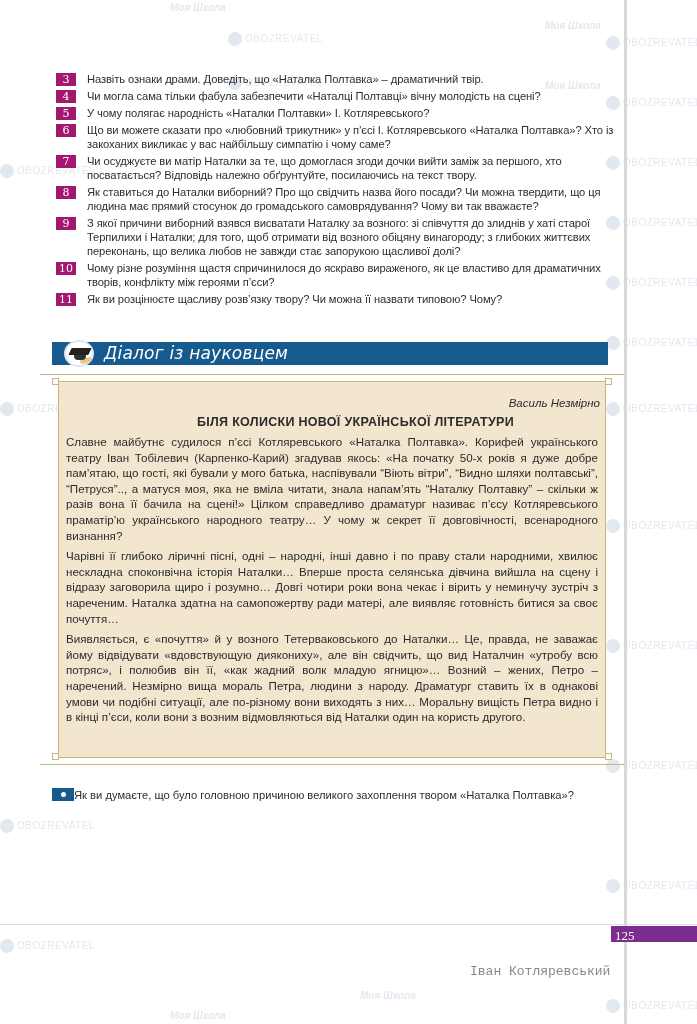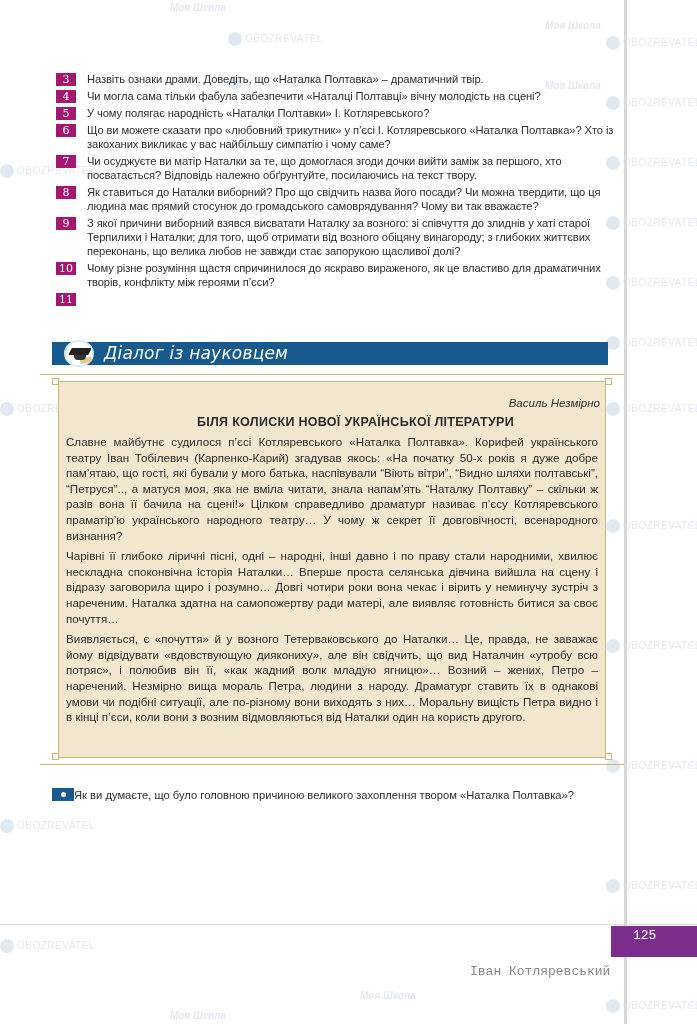--- a/index.html
+++ b/index.html
@@ -37,22 +37,22 @@
   .article-body { position: absolute; left: 66px; top: 434px; width: 532px; }
   .para { font-size: 11.6px; line-height: 15.6px; text-align: justify; color: #2b2b2b; margin-bottom: 5px; }
 
   .bullet-q { position: absolute; left: 52px; top: 788px; display: flex; align-items: center; }
   .bullet-box { width: 22px; height: 13px; background: #165a8e; position: relative; }
   .bullet-dot { position: absolute; left: 9px; top: 4px; width: 5px; height: 5px; border-radius: 50%; background: #fff; }
   .bullet-text { margin-left: 0; font-size: 11.2px; color: #2e2e2e; }
 
   .footer-rule { position: absolute; left: 0; top: 924px; width: 697px; height: 1px; background: #dedede; }
   .footer-author { position: absolute; left: 470px; top: 964px; font-family: Liberation Mono, monospace; font-size: 13px; color: #888; }
-  .page-num { position: absolute; left: 611px; top: 926px; width: 86px; height: 31px; background: #7b2e8e;
-              color: #fff; font-family: Liberation Mono, monospace; font-size: 13px; line-height: 20px; padding-left: 22px; }
+  .page-num { position: absolute; left: 611px; top: 926px; width: 86px; height: 16px; background: #7b2e8e;
+              color: #fff; font-family: Liberation Serif, serif; font-size: 13px; line-height: 20px; padding-left: 4px; }
 
   .wm { position: absolute; font-size: 10px; font-style: italic; font-weight: bold; color: #c9d6e3; opacity: 0.55; white-space: nowrap; }
   .wm-ob { position: absolute; font-size: 10px; color: #c9d6e3; opacity: 0.55; white-space: nowrap; letter-spacing: 0.5px; margin-top: 24px; }
   .wm-ob::before { content: ""; display: inline-block; width: 14px; height: 14px; border-radius: 50%; background: #c9d6e3; vertical-align: middle; margin-right: 3px; }
 </style>
 </head>
 <body>
 
 <div>
   <span class="wm" style="left:170px;top:2px">Моя Школа</span>
@@ -110,20 +110,21 @@
   <div class="q">
     <span class="q-num">9</span>
     <span class="q-text">З якої причини виборний взявся висватати Наталку за возного: зі співчуття до злиднів у хаті старої Терпилихи і Наталки; для того, щоб отримати від возного обіцяну винагороду; з глибоких життєвих переконань, що велика любов не завжди стає запорукою щасливої долі?</span>
   </div>
   <div class="q">
     <span class="q-num">10</span>
     <span class="q-text">Чому різне розуміння щастя спричинилося до яскраво вираженого, як це властиво для драматичних творів, конфлікту між героями п’єси?</span>
   </div>
   <div class="q">
     <span class="q-num">11</span>
+    <span class="q-text">Як ви розцінюєте щасливу розв’язку твору? Чи можна її назвати типовою? Чому?</span>
   </div>
 </div>
 
 <div class="section-bar">
   <div class="section-icon">
     <div class="cap-scroll"></div>
     <div class="cap-base"></div>
     <div class="cap-top"></div>
   </div>
   <span class="section-title">Діалог із науковцем</span>

